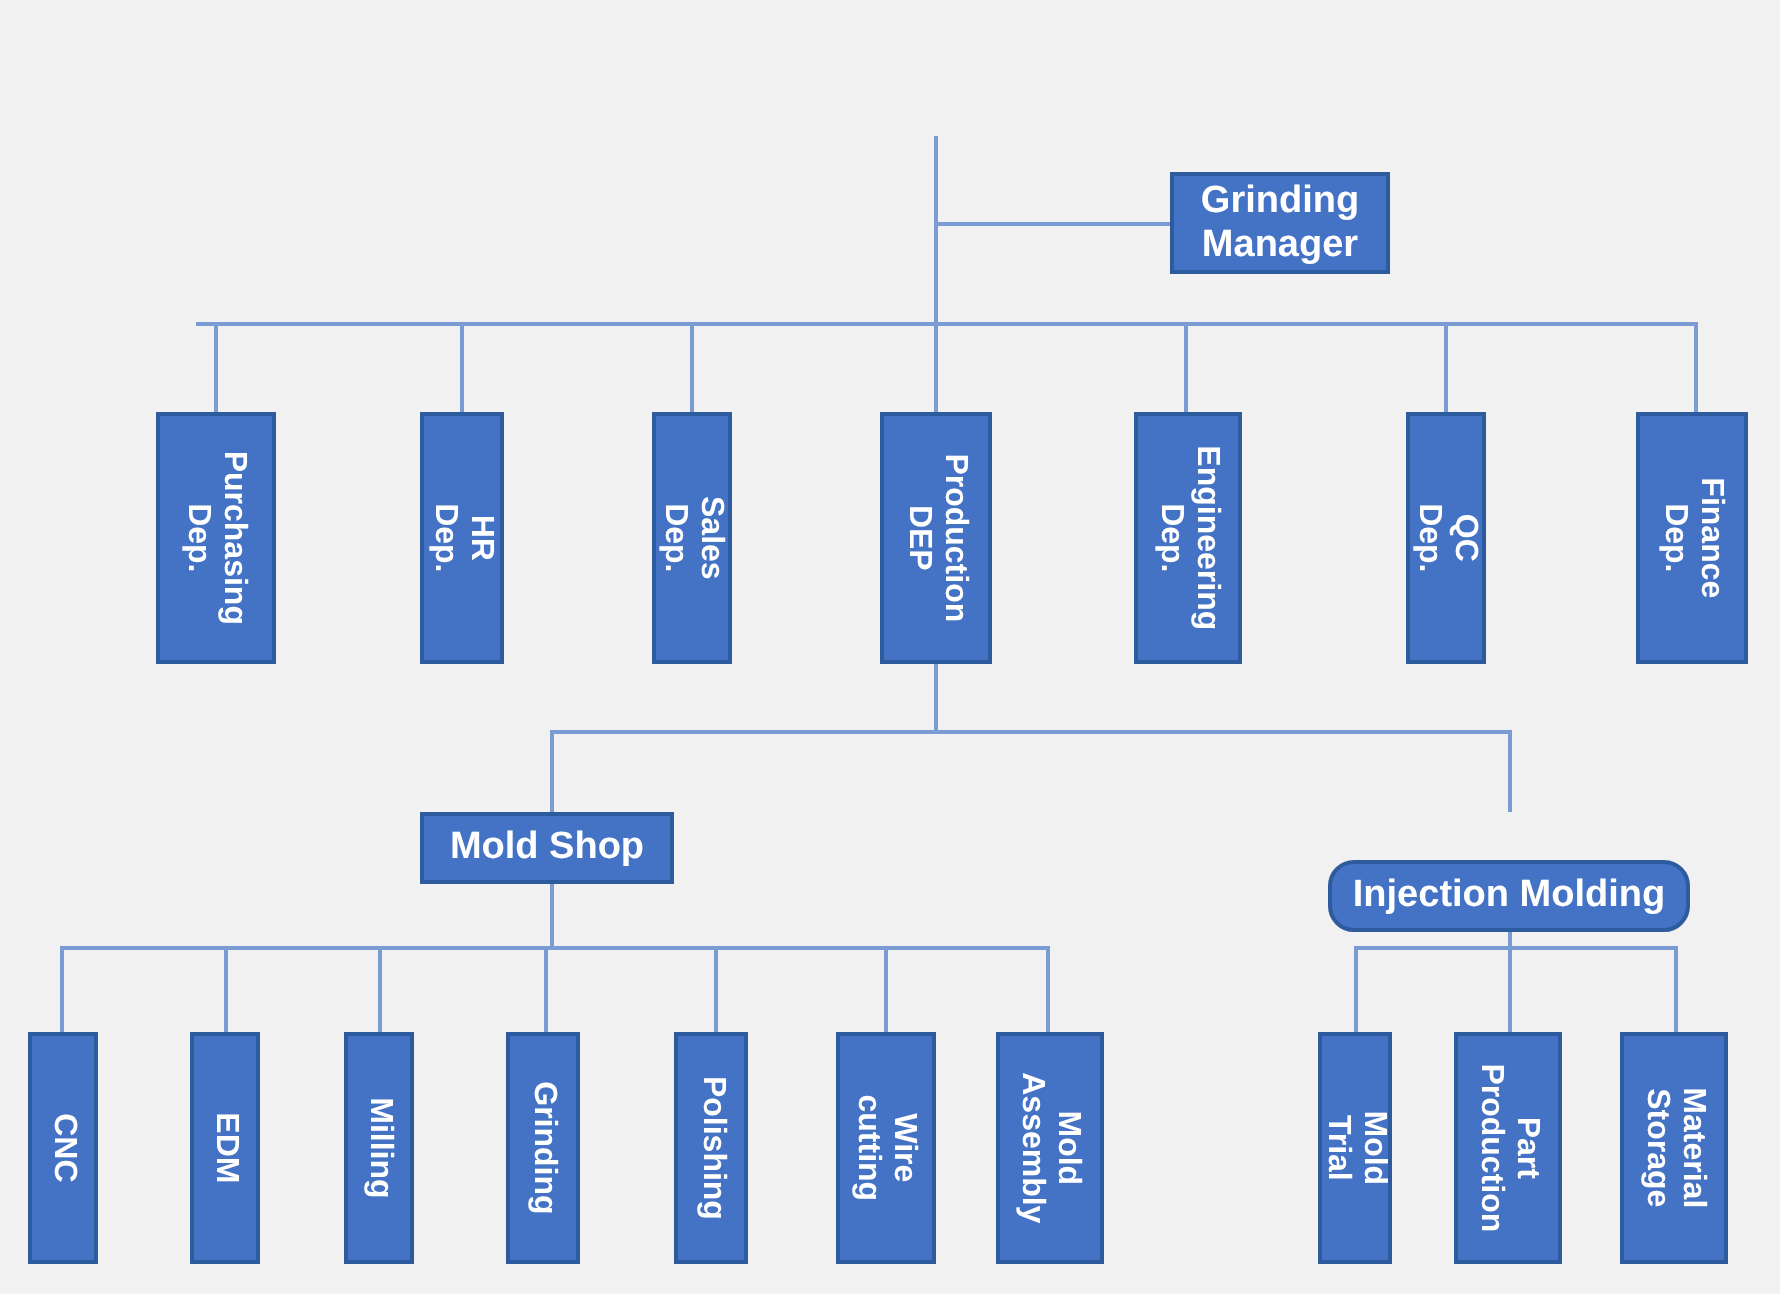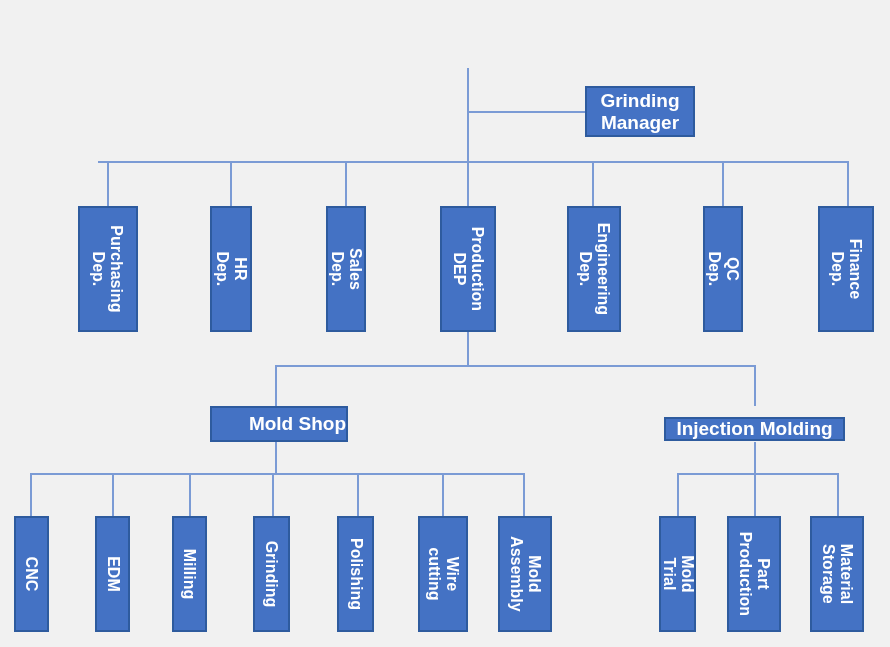--- a/index.html
+++ b/index.html
@@ -148,25 +148,25 @@
     </div>
   </div>
 
   <div class="node vert" style="left:818px; top:206px; width:56px; height:126px;">
     <div class="rotwrap" style="flex-direction:column;">
       <span class="line">Finance</span>
       <span class="line">Dep.</span>
     </div>
   </div>
 
-  <div class="node horiz" style="left:210px; top:406px; width:138px; height:36px;justify-content:flex-end;">
+  <div class="node horiz" style="left:210px; top:406px; width:127px; height:36px;">
     <span>Mold Shop</span>
   </div>
 
-  <div class="node horiz" style="left:664px; top:417px; width:181px; height:24px;">
+  <div class="node horiz" style="left:664px; top:430px; width:181px; height:36px;border-radius:13px;">
     <span>Injection Molding</span>
   </div>
 
   <div class="node vert" style="left:14px; top:516px; width:35px; height:116px;">
     <div class="rotwrap" style="flex-direction:column;">
       <span class="line">CNC</span>
     </div>
   </div>
 
   <div class="node vert" style="left:95px; top:516px; width:35px; height:116px;">

